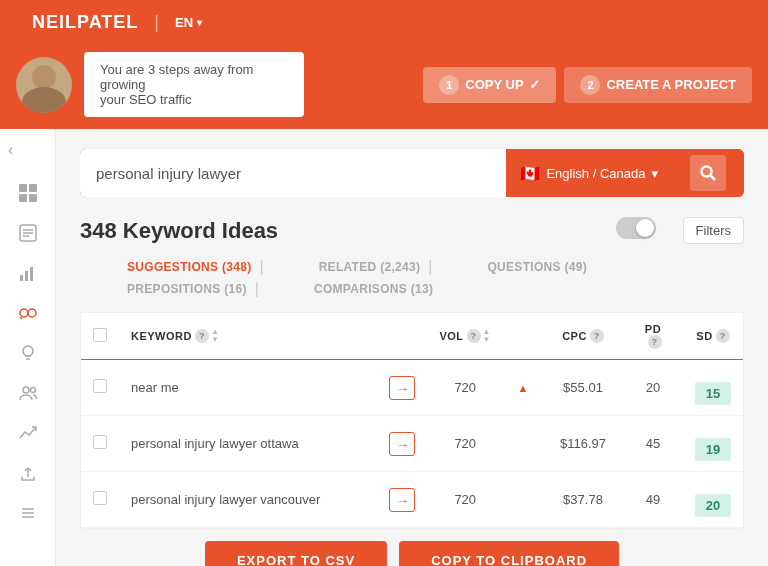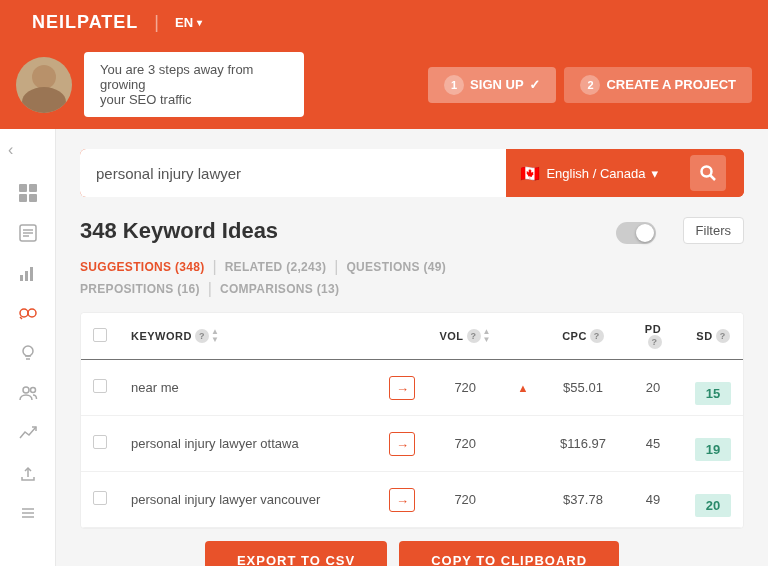--- a/index.html
+++ b/index.html
@@ -190,21 +190,21 @@
       justify-content: space-between;
       margin-bottom: 14px;
     }
     .results-title {
       font-size: 22px;
       font-weight: bold;
       color: #333;
     }
     .filters-area {
       display: flex;
-      align-items: flex-end;
+      align-items: flex-start;
       gap: 27px;
     }
     .toggle {
       width: 40px;
       height: 22px;
       background: #ccc;
       border-radius: 11px;
       position: relative;
       cursor: pointer;
     }
@@ -237,20 +237,21 @@
       flex-wrap: wrap;
     }
     .tab {
       font-size: 12px;
       font-weight: bold;
       color: #aaa;
       cursor: pointer;
       padding: 2px 0;
       text-transform: uppercase;
       letter-spacing: 0.3px;
+      margin-left: 47px;
     }
     .tab.active {
       color: #e8522a;
     }
     .tab-divider {
       color: #ccc;
       margin: 0 8px;
     }
     .tab-row {
       display: flex;
@@ -426,21 +427,21 @@
   </div>
 
   <div class="banner-text-box">
     <div>You are 3 steps away from growing</div>
     <div>your SEO traffic</div>
   </div>
 
   <div class="banner-steps">
     <button class="step-btn active">
       <span class="step-num">1</span>
-      <span>SIGN UP</span>
+      <span>COPY UP</span>
       <span>✓</span>
     </button>
     <button class="step-btn">
       <span class="step-num">2</span>
       <span>CREATE A PROJECT</span>
     </button>
   </div>
 </div>
 
 <div class="main-layout">

